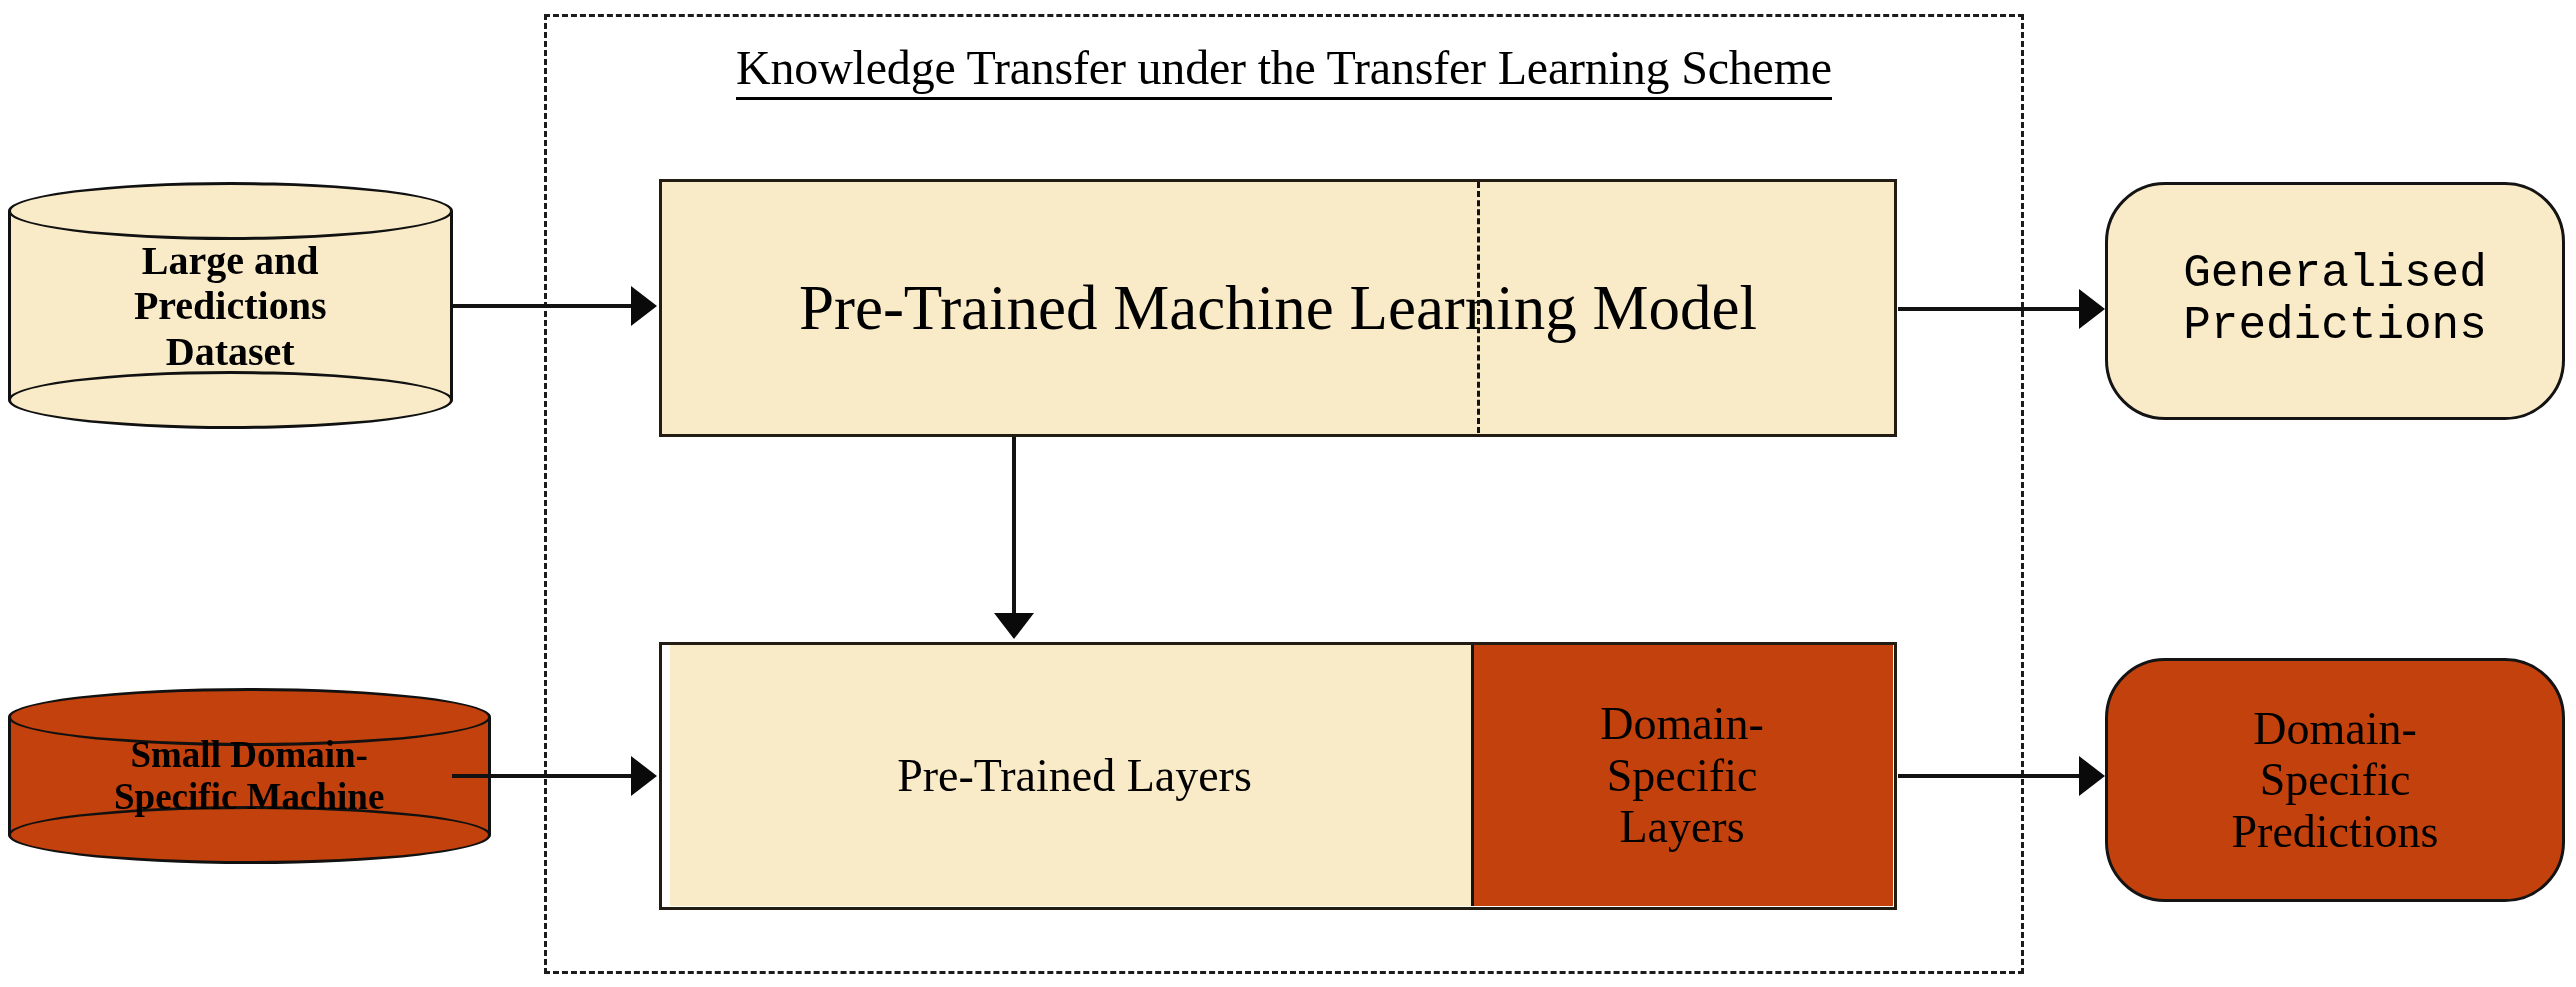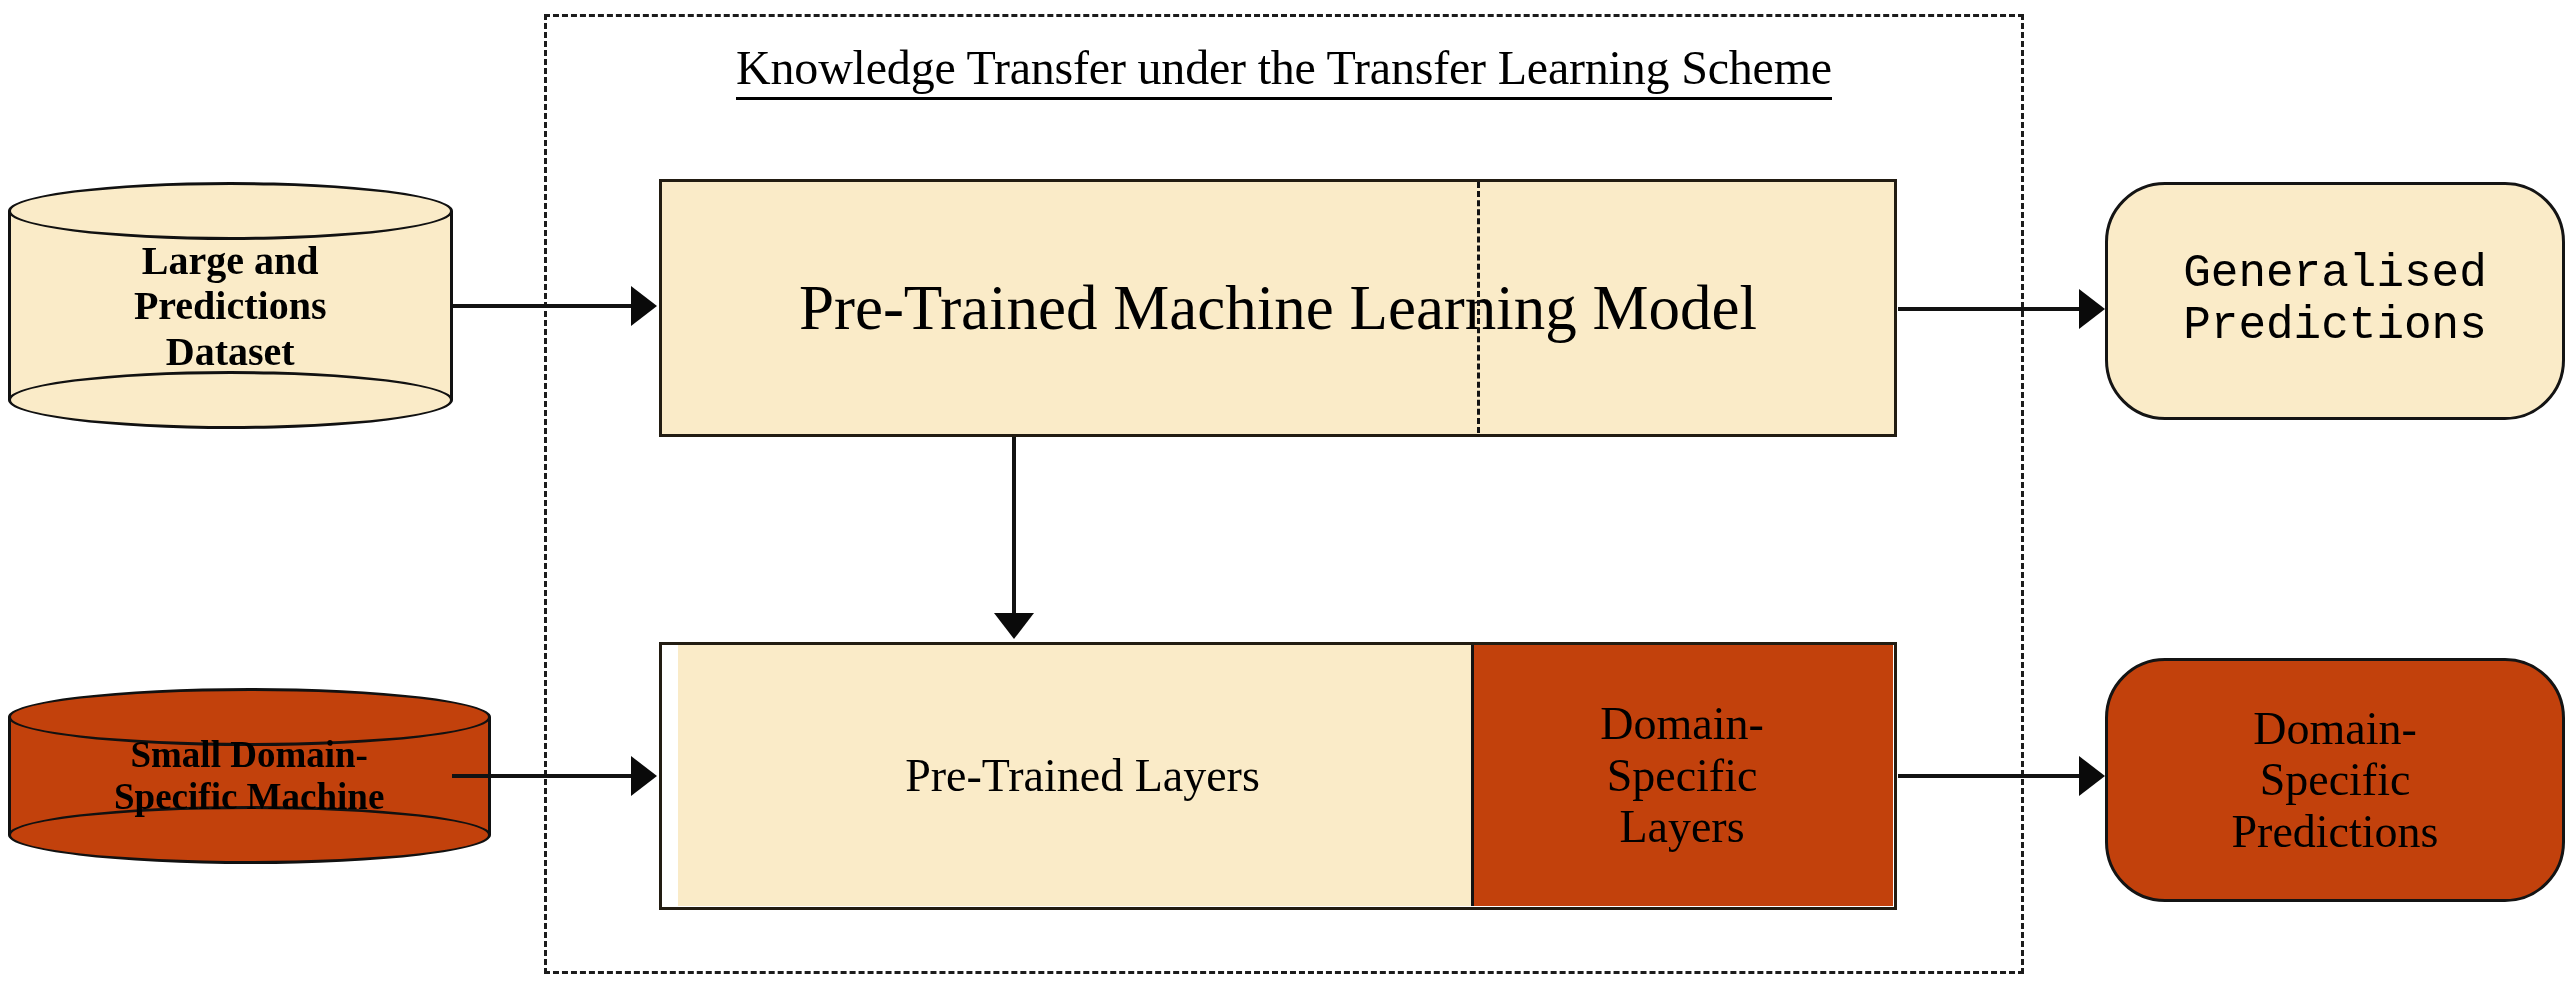--- a/index.html
+++ b/index.html
@@ -208,21 +208,21 @@
     <div class="cyl-label" style="font-size:37px;">
       <div>Small Domain-</div>
       <div>Specific Machine</div>
     </div>
   </div>
 
   <div class="h-arrow" style="left:452px; top:774px; width:182px;"></div>
 
   <div class="node rect" style="left:659px; top:642px; width:1238px; height:268px; background:transparent; padding:0; display:block;">
 
-    <div class="node cream" style="left:16px; top:0; width:809px; height:261px;">
+    <div class="node cream" style="left:8px; top:0; width:809px; height:261px;">
       <div class="node-label" style="font-size:46px;">Pre-Trained Layers</div>
     </div>
 
     <div class="node grey" style="left:809px; top:0; width:422px; height:261px;">
       <div class="node-label" style="font-size:46px;">
         <div>Domain-</div>
         <div>Specific</div>
         <div>Layers</div>
       </div>
     </div>

